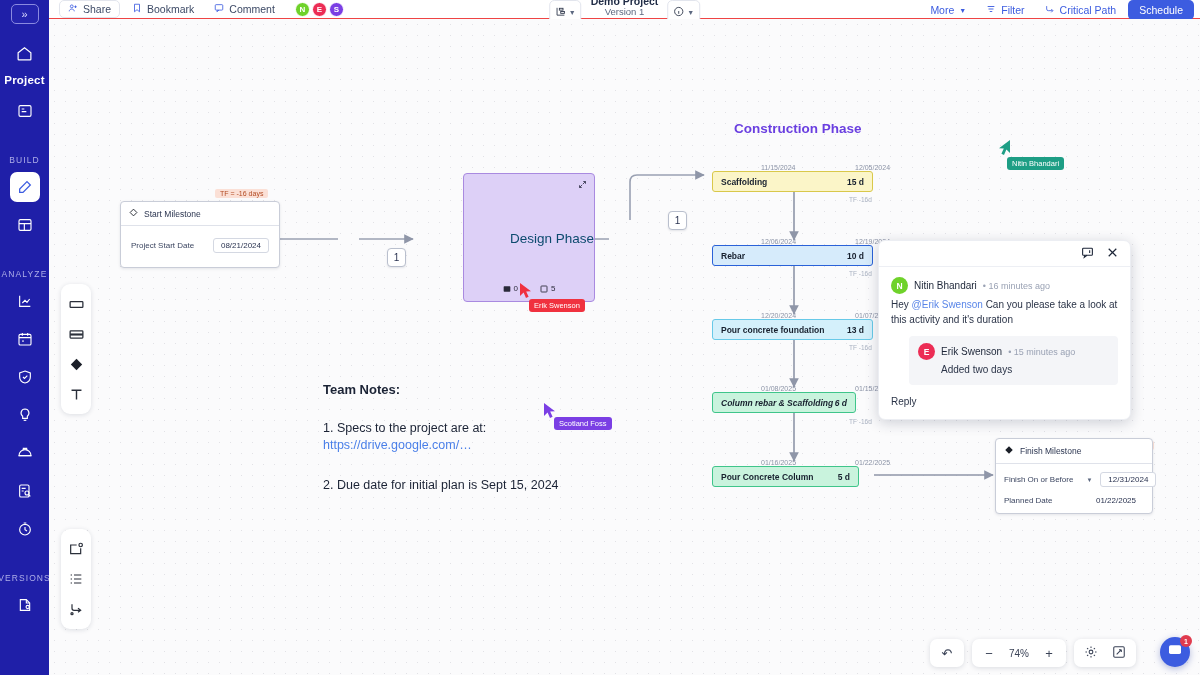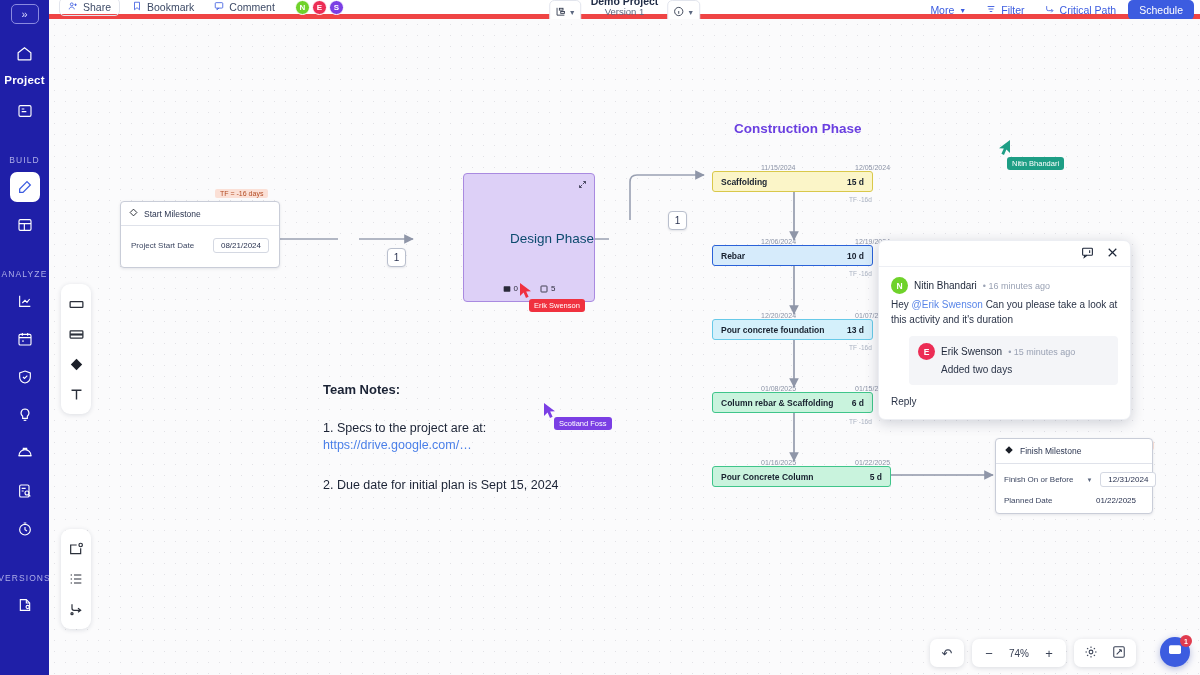--- a/index.html
+++ b/index.html
@@ -30,21 +30,21 @@
     margin: 4px 0; cursor: pointer; border-radius: 7px;
   }
   .rail .ico svg { display:block; }
   .rail .ico.active { background: #ffffff; }
   .rail .label-strong { font-size: 11.5px; font-weight: bold; color: #fff; margin: 2px 0 6px; letter-spacing: .2px; }
   .rail .sect { font-size: 8.5px; letter-spacing: 1.1px; color: #aeaee8; margin: 25px 0 3px; }
 
   
   .topbar {
     position: absolute; left: 49px; top: 0; width: 1151px; height: 19px;
-    background: #ffffff; border-bottom: 5px solid #ef4444;
+    background: #ffffff; border-bottom: 1px solid #ef4444;
     display: flex; align-items: center;
   }
   .tb-btn {
     display: flex; align-items: center; gap: 5px; font-size: 10.5px; color: #3d4a66;
     padding: 2px 8px; border-radius: 5px; cursor: pointer; white-space: nowrap;
   }
   .tb-btn.boxed { border: 1px solid #e2e5ed; }
   .tb-btn.blue { color: #3c5ce0; }
   .avatars { display: flex; align-items: center; margin-left: 8px; gap: 2px; }
   .av {
@@ -572,29 +572,29 @@
     <div class="date-lbl" style="left:712px; top:293px;">12/20/2024</div>
     <div class="date-lbl" style="left:806px; top:293px;">01/07/2025</div>
     <div class="task" style="left:663px; top:300px; width:161px; background:#d4f0fb; border:1.5px solid #67c9e8;">
       <span>Pour concrete foundation</span>
       <span class="dur">13 d</span>
     </div>
     <div class="tf-small" style="left:800px; top:325px;">TF -16d</div>
 
     <div class="date-lbl" style="left:712px; top:366px;">01/08/2025</div>
     <div class="date-lbl" style="left:806px; top:366px;">01/15/2025</div>
-    <div class="task" style="left:663px; top:373px; width:161px; background:#c9f3dd; border:1.5px solid #3fc58a;">
+    <div class="task" style="left:663px; top:373px; width:144px; background:#c9f3dd; border:1.5px solid #3fc58a;font-style:italic;">
       <span>Column rebar &amp; Scaffolding</span>
       <span class="dur">6 d</span>
     </div>
     <div class="tf-small" style="left:800px; top:399px;">TF -16d</div>
 
     <div class="date-lbl" style="left:712px; top:440px;">01/16/2025</div>
     <div class="date-lbl" style="left:806px; top:440px;">01/22/2025</div>
-    <div class="task" style="left:663px; top:447px; width:179px; background:#c9f3dd; border:1.5px solid #3fc58a;">
+    <div class="task" style="left:663px; top:447px; width:147px; background:#c9f3dd; border:1.5px solid #3fc58a;">
       <span>Pour Concrete Column</span>
       <span class="dur">5 d</span>
     </div>
 
     <div class="tf-badge" style="left:1052px; top:422px;">TF = -16 days</div>
     <div class="node mcard" style="left:946px; top:419px; width:158px;">
       <div class="hdr">
         <span>
           <svg width="10" height="10" viewBox="0 0 24 24" fill="#1b1f28">
             <path d="M12 3l9 9-9 9-9-9z"></path>

